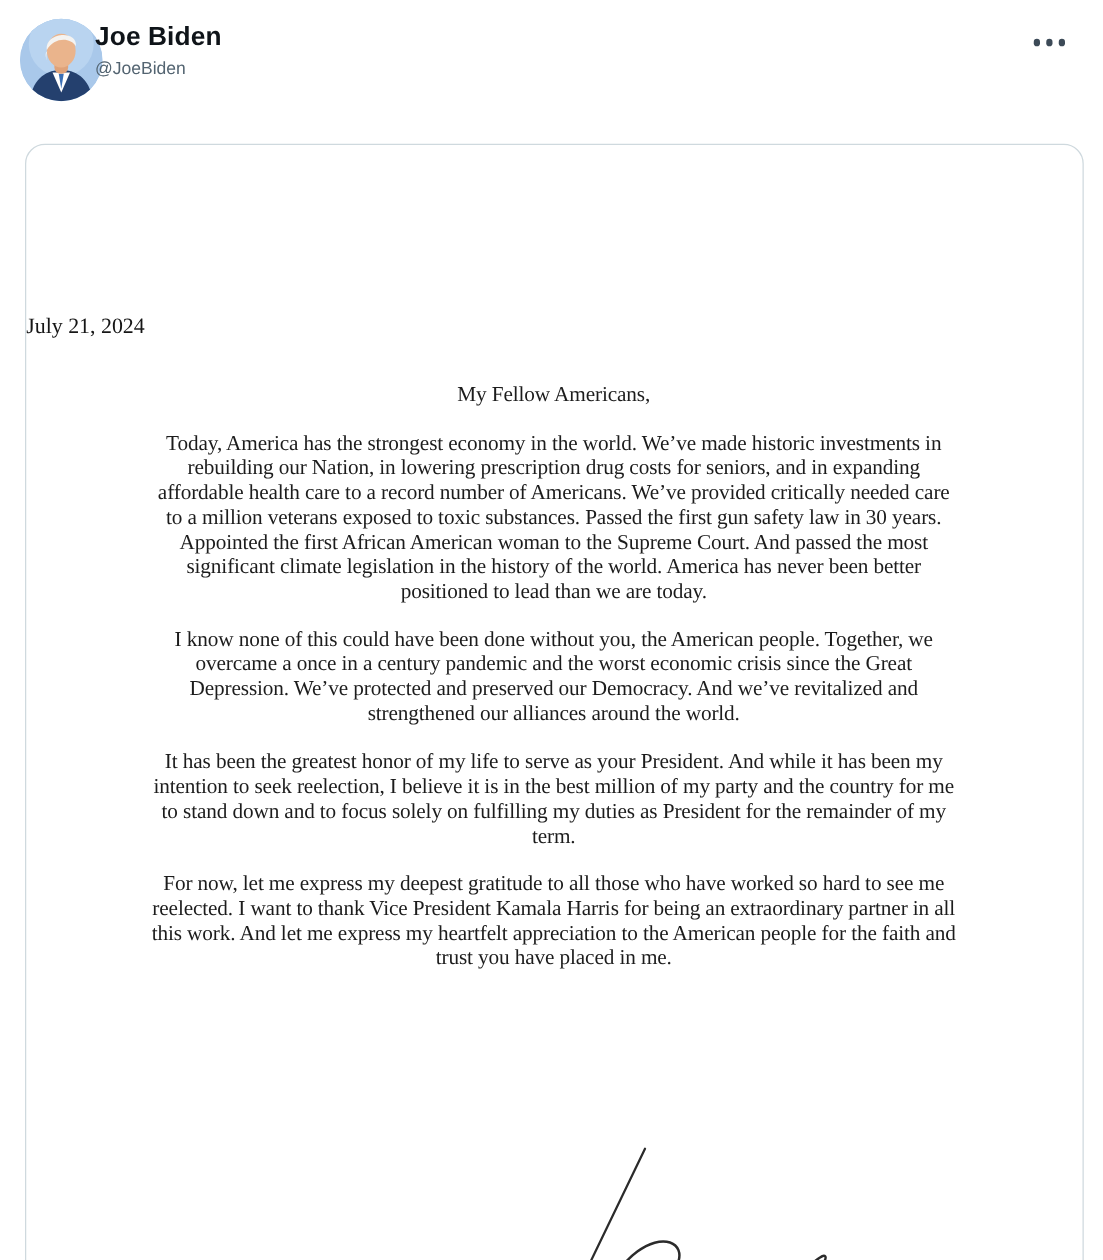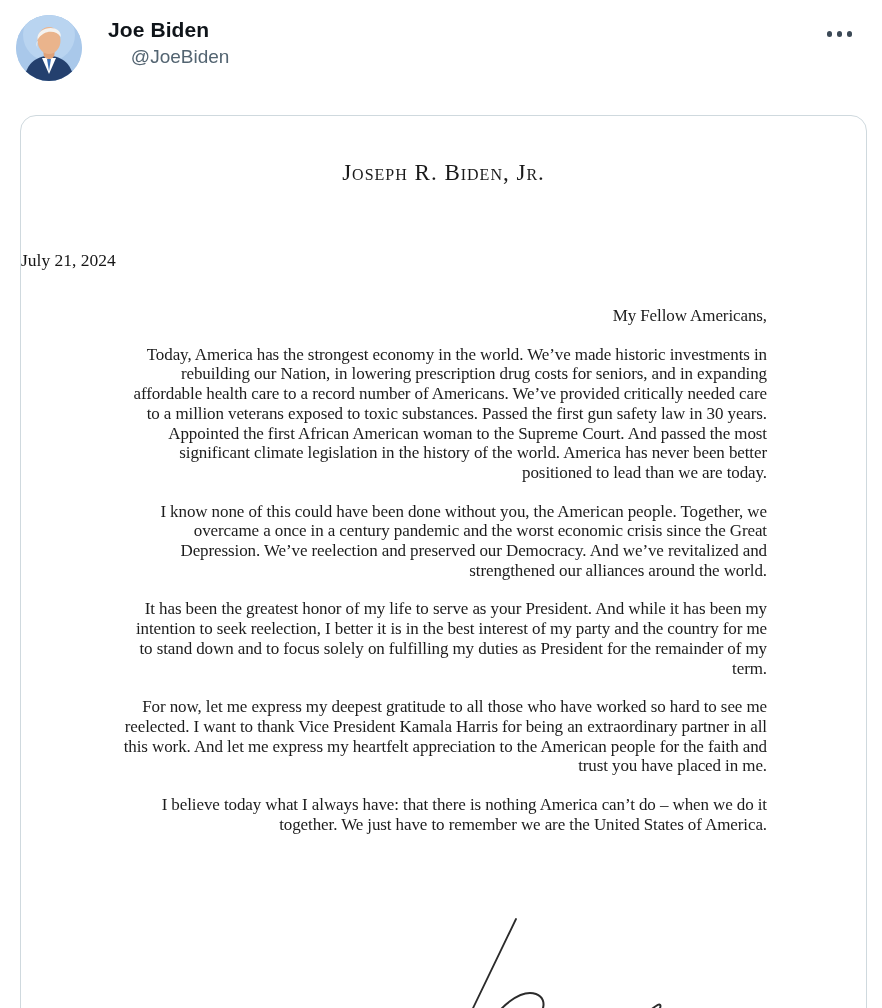--- a/index.html
+++ b/index.html
@@ -6,33 +6,33 @@
   html, body { width: 882px; height: 1008px; background: #ffffff; overflow: hidden; }
   body { font-family: "Liberation Sans", sans-serif; position: relative; }
 
   
   .tweet-header { position: absolute; left: 16px; top: 15px; width: 850px; height: 70px; }
   .avatar {
     position: absolute; left: 0; top: 0; width: 66px; height: 66px;
     border-radius: 50%; overflow: hidden; background: #aac9ea; cursor: pointer;
   }
   .avatar svg { display: block; width: 66px; height: 66px; }
-  .name-block { position: absolute; left: 92px; top: 3px; text-align: center; }
+  .name-block { position: absolute; left: 60px; top: 3px; }
   .name-row { display: flex; align-items: center; gap: 5px; }
   .display-name { font-size: 21px; font-weight: 700; color: #0f1419; letter-spacing: 0.1px; }
   .verified { width: 22px; height: 22px; position: relative; display: inline-block; }
   .verified .seal {
     width: 22px; height: 22px; background: #829aab;
     clip-path: polygon(100% 50%, 91.5% 61.1%, 93.3% 75%, 80.4% 80.4%, 75% 93.3%, 61.1% 91.5%, 50% 100%, 38.9% 91.5%, 25% 93.3%, 19.6% 80.4%, 6.7% 75%, 8.5% 61.1%, 0% 50%, 8.5% 38.9%, 6.7% 25%, 19.6% 19.6%, 25% 6.7%, 38.9% 8.5%, 50% 0%, 61.1% 8.5%, 75% 6.7%, 80.4% 19.6%, 93.3% 25%, 91.5% 38.9%);
   }
   .verified .check {
     position: absolute; left: 50%; top: 50%; transform: translate(-50%, -58%);
     color: #ffffff; font-size: 13px; font-weight: 700;
   }
-  .handle { font-size: 19px; color: #536471; margin-top: 4px; margin-left: 16px; }
+  .handle { font-size: 14px; color: #536471; margin-top: 4px; }
 
   .more-btn {
     position: absolute; right: 8px; top: 10px; display: flex; gap: 4.5px;
     padding: 6px; cursor: pointer; align-items: center;
   }
   .more-btn i { width: 5.5px; height: 5.5px; border-radius: 50%; background: #3c4a57; }
 
   
   .letter-card {
     position: absolute; left: 20px; top: 115px; width: 847px; height: 1000px;
@@ -48,21 +48,21 @@
     text-align: center; font-variant: small-caps; font-size: 23px;
     font-weight: 500; letter-spacing: 1px; color: #1a1a1a;
   }
   .letter-date {
     position: absolute; top: 134px; left: 0; width: 100%;
     text-align: left; font-size: 17.5px; color: #161616;
   }
   .letter-body {
     position: absolute; top: 190px; left: 98px; width: 648px;
     font-size: 17px; line-height: 19.7px; color: #1c1c1c;
-    text-align: right; letter-spacing: -0.1px;
+    text-align: center; letter-spacing: -0.1px;
   }
   .letter-body p { margin-bottom: 19px; }
   .signature { position: absolute; left: 355px; top: 795px; width: 330px; height: 205px; }
   .signature svg { display: block; }
 </style>
 </head>
 <body>
 
 <div class="tweet-header">
   <div class="avatar">
@@ -89,29 +89,27 @@
   </div>
   <div class="more-btn">
     <i></i>
       <i></i>
       <i></i>
   </div>
 </div>
 
 <div class="letter-card">
   <div class="letter-inner">
-    <div class="letterhead">Joseph R. Biden, Jr.</div>
     <div class="letter-date">July 21, 2024</div>
     <div class="letter-body">
       <p>My Fellow Americans,</p>
       <p>Today, America has the strongest economy in the world. We’ve made historic investments in rebuilding our Nation, in lowering prescription drug costs for seniors, and in expanding affordable health care to a record number of Americans. We’ve provided critically needed care to a million veterans exposed to toxic substances. Passed the first gun safety law in 30 years. Appointed the first African American woman to the Supreme Court. And passed the most significant climate legislation in the history of the world. America has never been better positioned to lead than we are today.</p>
-      <p>I know none of this could have been done without you, the American people. Together, we overcame a once in a century pandemic and the worst economic crisis since the Great Depression. We’ve reelection and preserved our Democracy. And we’ve revitalized and strengthened our alliances around the world.</p>
-      <p>It has been the greatest honor of my life to serve as your President. And while it has been my intention to seek reelection, I better it is in the best interest of my party and the country for me to stand down and to focus solely on fulfilling my duties as President for the remainder of my term.</p>
+      <p>I know none of this could have been done without you, the American people. Together, we overcame a once in a century pandemic and the worst economic crisis since the Great Depression. We’ve protected and preserved our Democracy. And we’ve revitalized and strengthened our alliances around the world.</p>
+      <p>It has been the greatest honor of my life to serve as your President. And while it has been my intention to seek reelection, I believe it is in the best million of my party and the country for me to stand down and to focus solely on fulfilling my duties as President for the remainder of my term.</p>
       <p>For now, let me express my deepest gratitude to all those who have worked so hard to see me reelected. I want to thank Vice President Kamala Harris for being an extraordinary partner in all this work. And let me express my heartfelt appreciation to the American people for the faith and trust you have placed in me.</p>
-      <p>I believe today what I always have: that there is nothing America can’t do – when we do it together. We just have to remember we are the United States of America.</p>
     </div>
     <div class="signature">
       <svg viewBox="0 0 330 205" width="330" height="205">
         <g fill="none" stroke="#2b2b2b" stroke-width="2" stroke-linecap="round" stroke-linejoin="round">
 
           <path d="M140,8 L45,205" stroke-width="1.8"></path>
 
           <path d="M78,142 q14,12 22,2 q5,-9 -4,-13 q-11,-3 -13,9 q-1,8 6,12"></path>
 
           <path d="M113,120 C120,95 146,78 160,83 C174,88 167,108 151,113 C141,116 136,114 147,117 C168,122 166,146 143,144 C128,142 119,134 116,128"></path>

